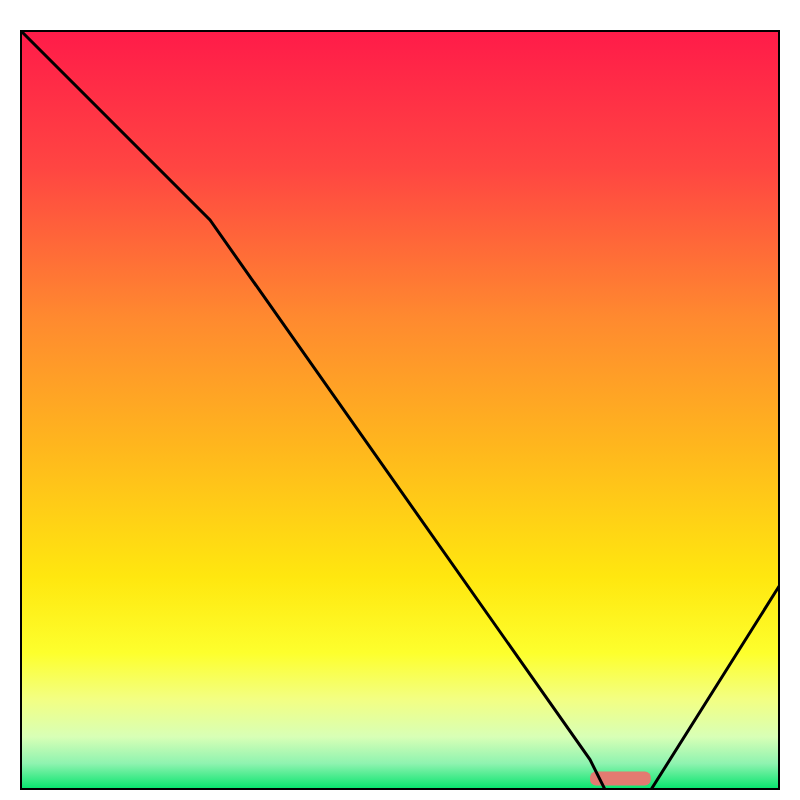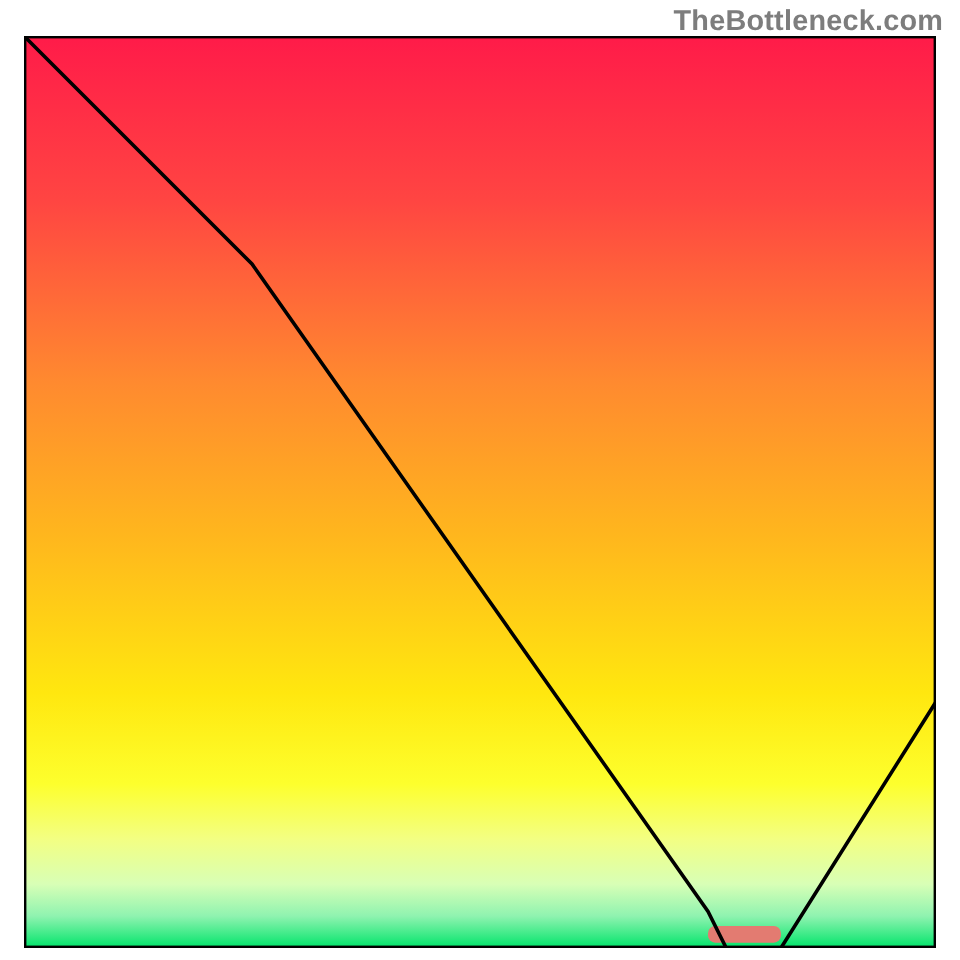--- a/index.html
+++ b/index.html
@@ -29,21 +29,20 @@
   svg.chart {
     position: absolute;
     top: 0;
     left: 0;
   }
 </style>
 </head>
 <body>
 
 <div class="stage">
-  <div class="watermark">TheBottleneck.com</div>
 
   <svg class="chart" width="800" height="800" viewBox="0 0 800 800">
     <defs>
       <linearGradient id="bg-grad" x1="0" y1="0" x2="0" y2="1">
           <stop offset="0%" stop-color="#ff1b49"></stop>
           <stop offset="18%" stop-color="#ff4542"></stop>
           <stop offset="38%" stop-color="#ff8a2f"></stop>
           <stop offset="55.00000000000001%" stop-color="#ffb71d"></stop>
           <stop offset="72%" stop-color="#ffe70f"></stop>
           <stop offset="82%" stop-color="#fdff2d"></stop>

